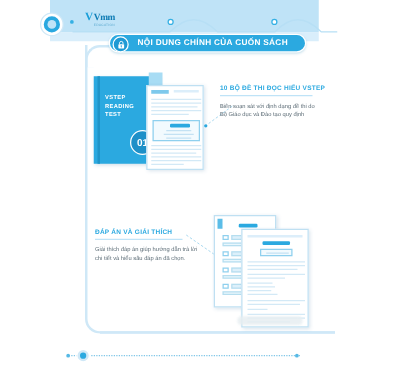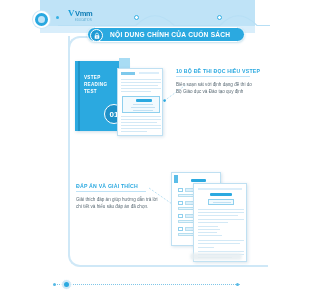--- a/index.html
+++ b/index.html
@@ -39,20 +39,21 @@
     width: 7px; height: 9px;
     color: #1a9fd9;
     font-size: 9px; font-weight: bold;
     font-family: "Liberation Serif", serif;
   }
   .logo-text {
     position: absolute; left: 7px; top: 2px;
     font-size: 7.5px; font-weight: bold;
     color: #0e7cb5;
     letter-spacing: -0.3px;
+    font-family: Liberation Serif, serif;
   }
   .logo-sub {
     position: absolute; left: 7px; top: 9px;
     font-size: 2.6px; color: #5aa9cf;
     letter-spacing: 0.2px;
   }
 
   
   .left-node {
     position: absolute;

